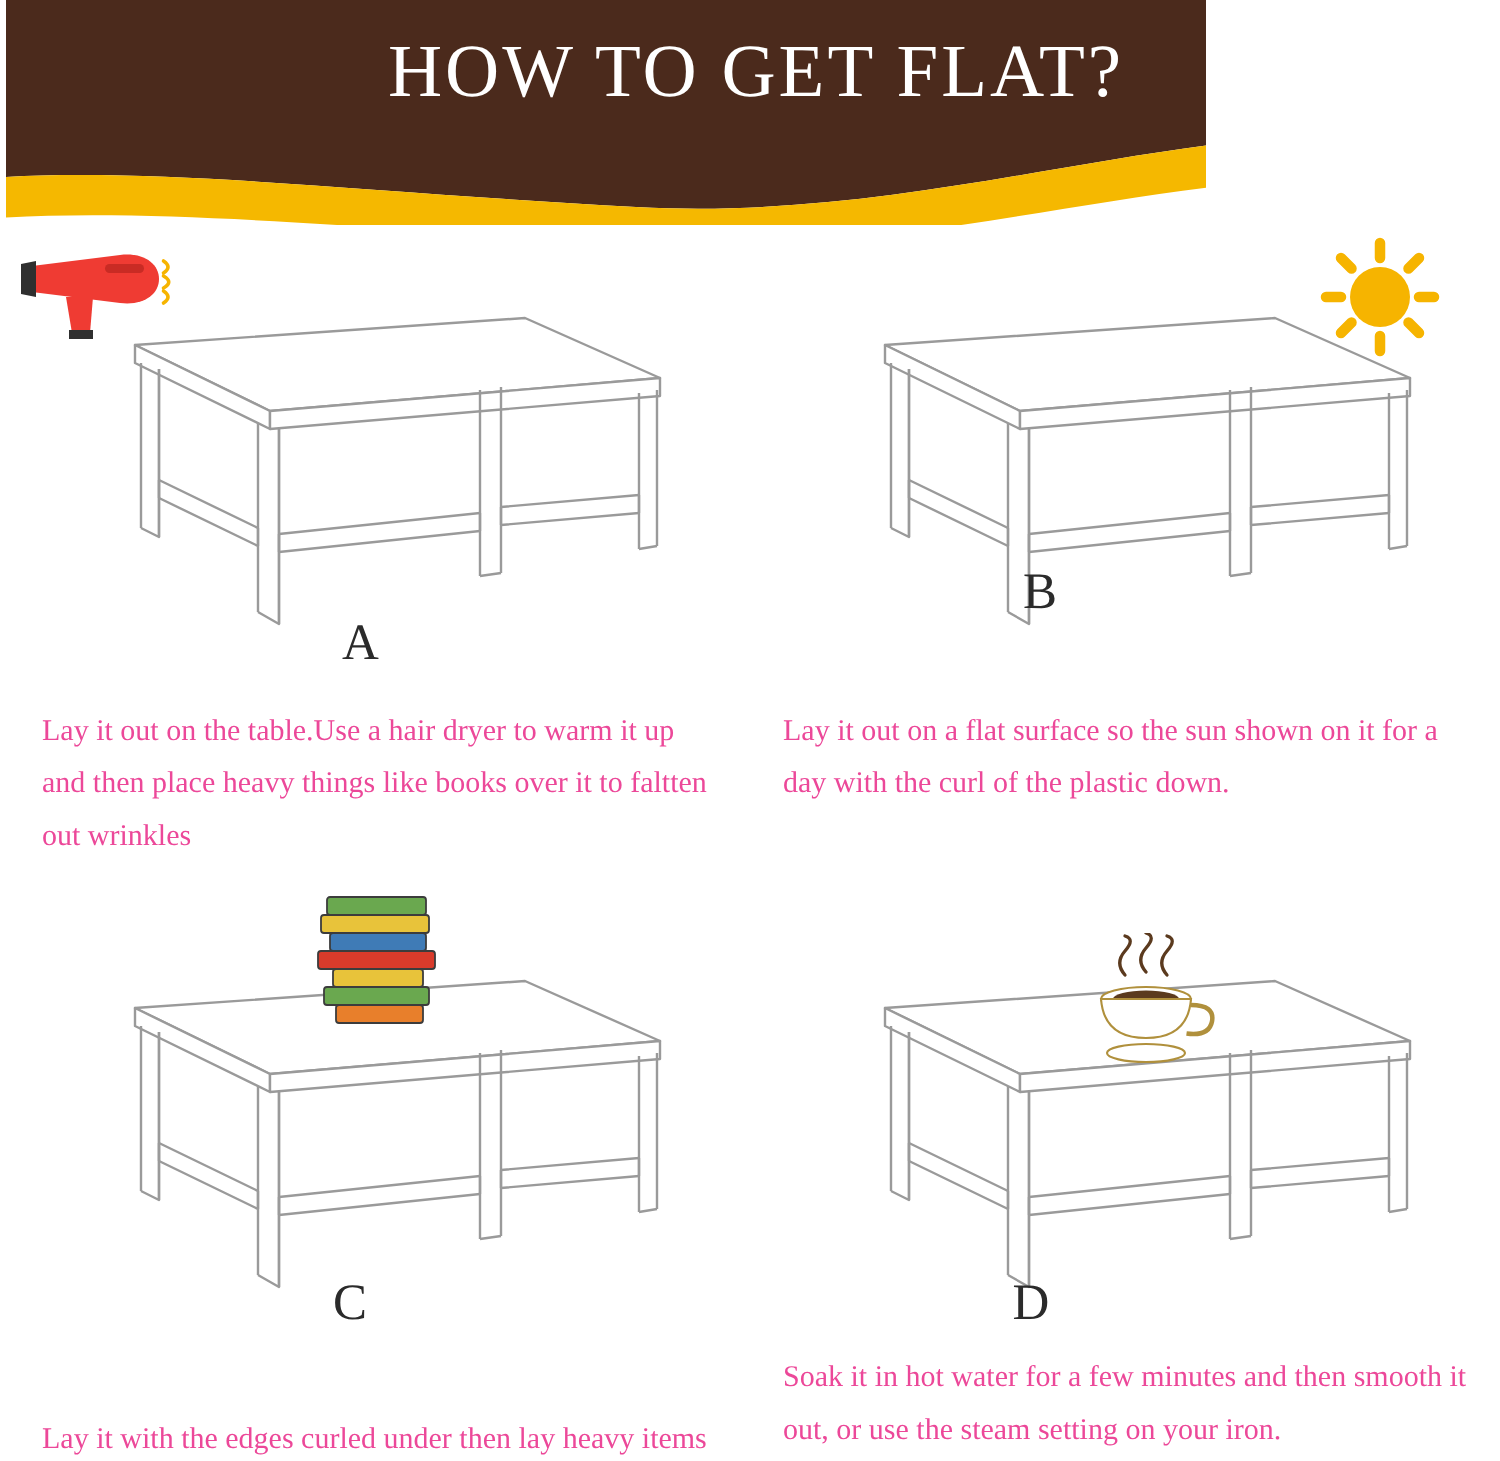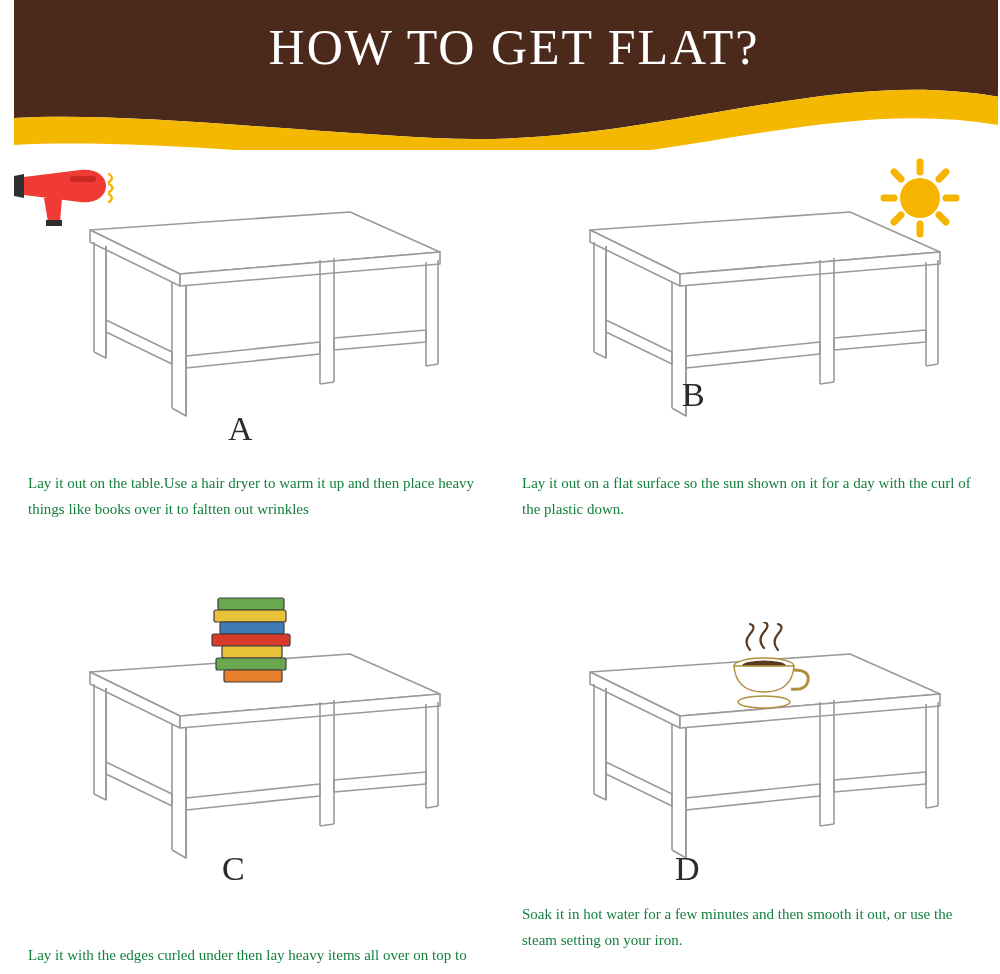--- a/index.html
+++ b/index.html
@@ -11,23 +11,23 @@
     height: 974px;
     background: #ffffff;
     font-family: "Liberation Serif", serif;
     overflow: hidden;
     position: relative;
   }
 
   
   .header {
     position: absolute;
-    left: 14px;
+    left: 4px;
     top: 0;
-    width: 984px;
+    width: 800px;
     height: 150px;
     overflow: hidden;
   }
   .header-bg {
     position: absolute;
     left: 0;
     top: 0;
     width: 1000px;
     height: 150px;
   }
@@ -83,23 +83,23 @@
   .panel-c .panel-letter { left: 222px; top: 700px; }
   .panel-d .panel-letter { left: 175px; top: 700px; }
 
   .panel-c .panel-letter, .panel-d .panel-letter { top: 290px; }
 
   .caption {
     position: absolute;
     left: 28px;
     width: 450px;
     font-family: "Liberation Serif", serif;
-    font-size: 15px;
+    font-size: 20px;
     line-height: 1.75;
-    color: #15803d;
+    color: #ec4899;
   }
   .panel-a .caption { top: 320px; }
   .panel-b .caption { top: 320px; left: 22px; width: 460px; }
   .panel-c .caption { top: 345px; margin-top: 35px; }
   .panel-d .caption { top: 339px; left: 22px; width: 460px; }
 
   
   .icon-deco {
     position: absolute;
   }

